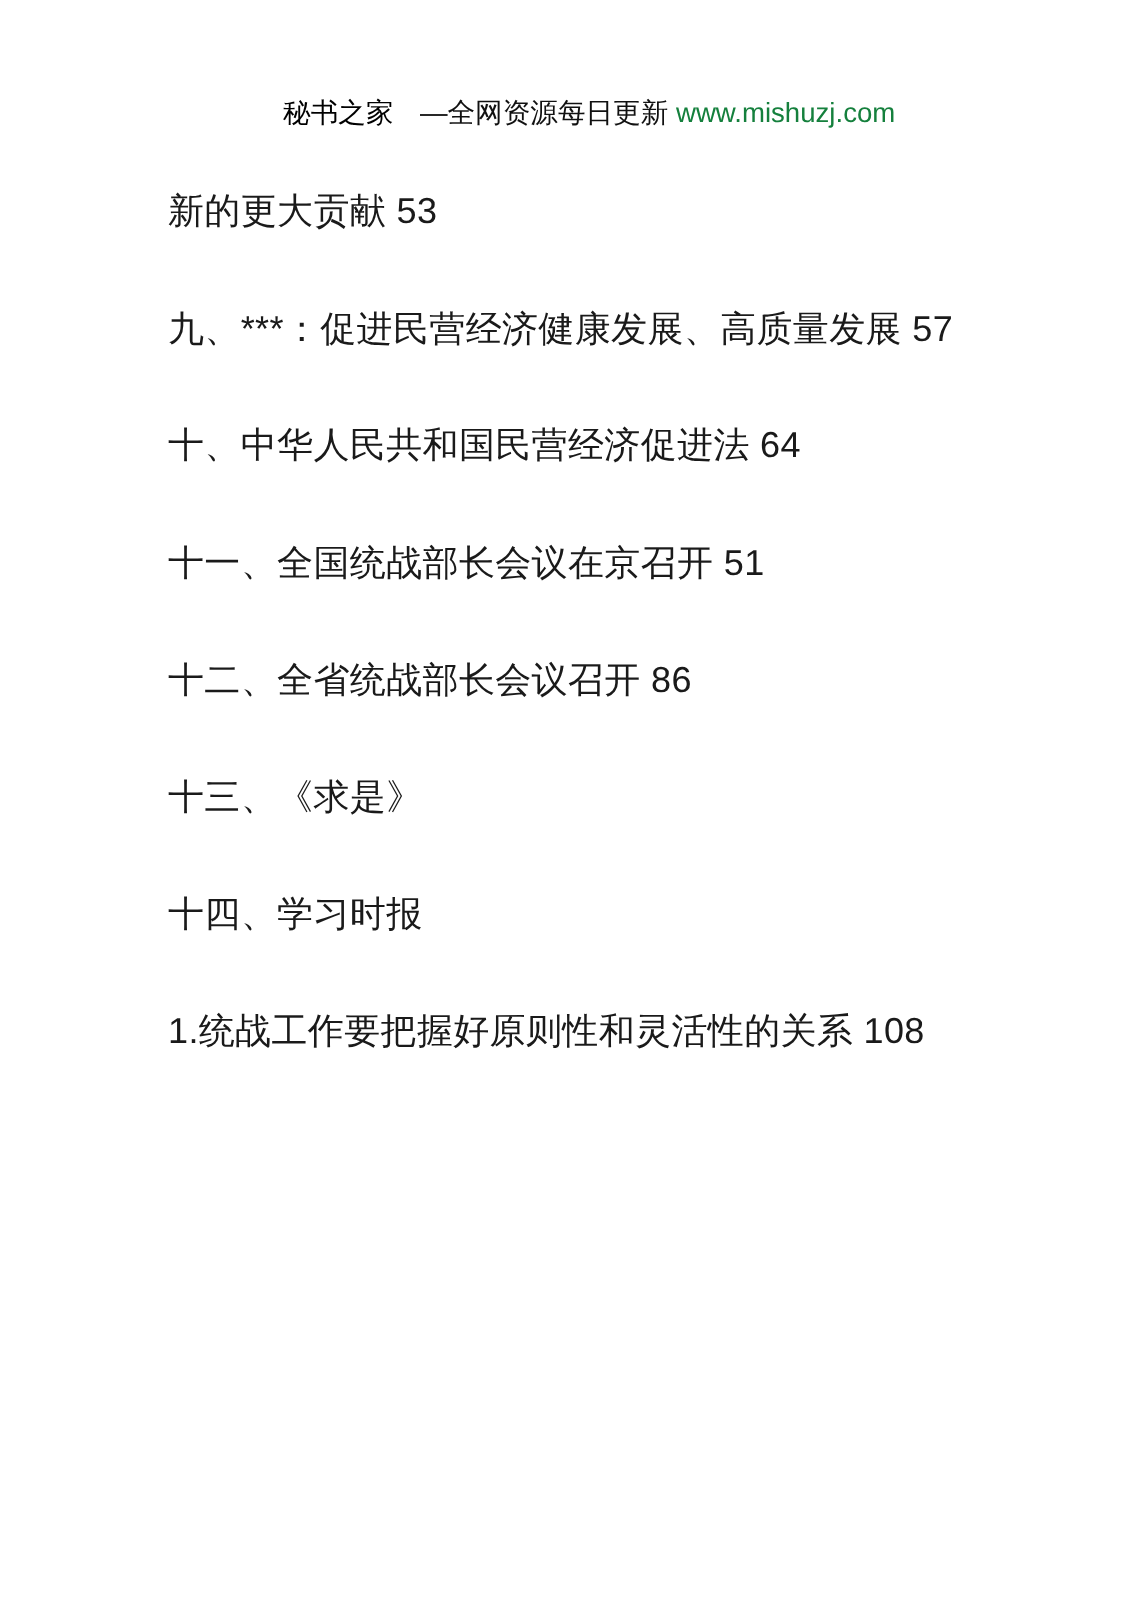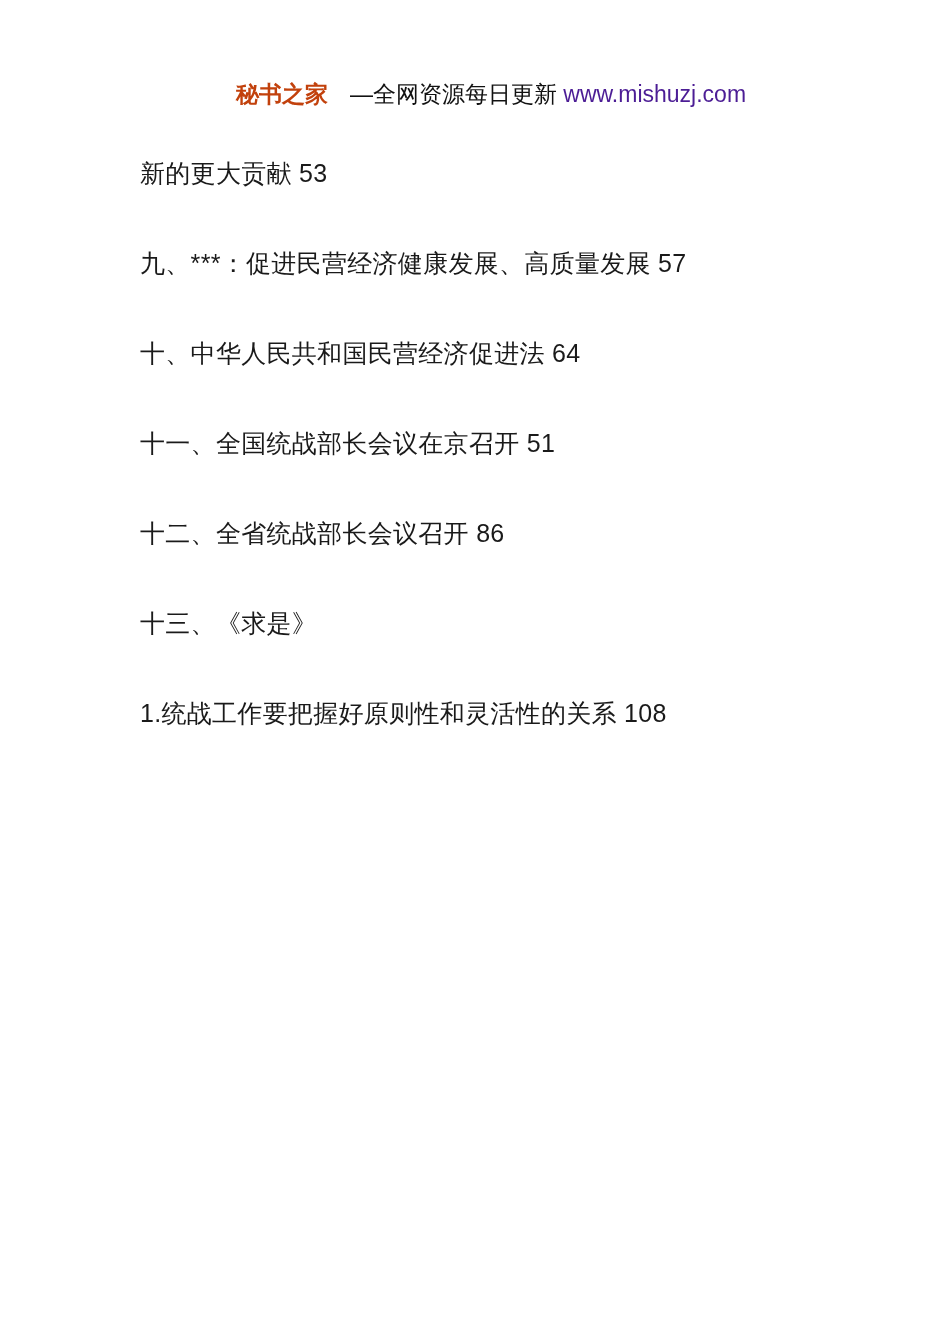--- a/index.html
+++ b/index.html
@@ -25,34 +25,34 @@
   .watermark {
     text-align: center;
     font-size: 23px;
     line-height: 1.4;
     margin: 0 0 44px 0;
     white-space: nowrap;
     letter-spacing: 0px;
     padding-left: 10px;
   }
   .watermark .brand {
-    color: #c2410c;
-    font-weight: 700;
+    color: #000000;
+    font-weight: 400;
   }
   .watermark .tagline {
     color: #111111;
     font-weight: 400;
     margin-left: 22px;
   }
   .watermark .url {
-    color: #4c1d95;
+    color: #15803d;
     font-weight: 400;
   }
   .toc-line {
-    font-size: 25px;
+    font-size: 30px;
     line-height: 1.52;
     color: #1a1a1a;
     margin: 0 0 52px 0;
     letter-spacing: 0.3px;
     text-align: justify;
   }
 </style>
 </head>
 <body>
 
@@ -61,15 +61,16 @@
   <div class="watermark">
     <span class="brand">秘书之家</span><span class="tagline">—全网资源每日更新 </span><span class="url">www.mishuzj.com</span>
   </div>
 
   <div class="toc-line">新的更大贡献 53</div>
   <div class="toc-line">九、***：促进民营经济健康发展、高质量发展 57</div>
   <div class="toc-line">十、中华人民共和国民营经济促进法 64</div>
   <div class="toc-line">十一、全国统战部长会议在京召开 51</div>
   <div class="toc-line">十二、全省统战部长会议召开 86</div>
   <div class="toc-line">十三、《求是》</div>
+  <div class="toc-line">十四、学习时报</div>
   <div class="toc-line">1.统战工作要把握好原则性和灵活性的关系 108</div>
 
 </div>
 
 </body></html>

